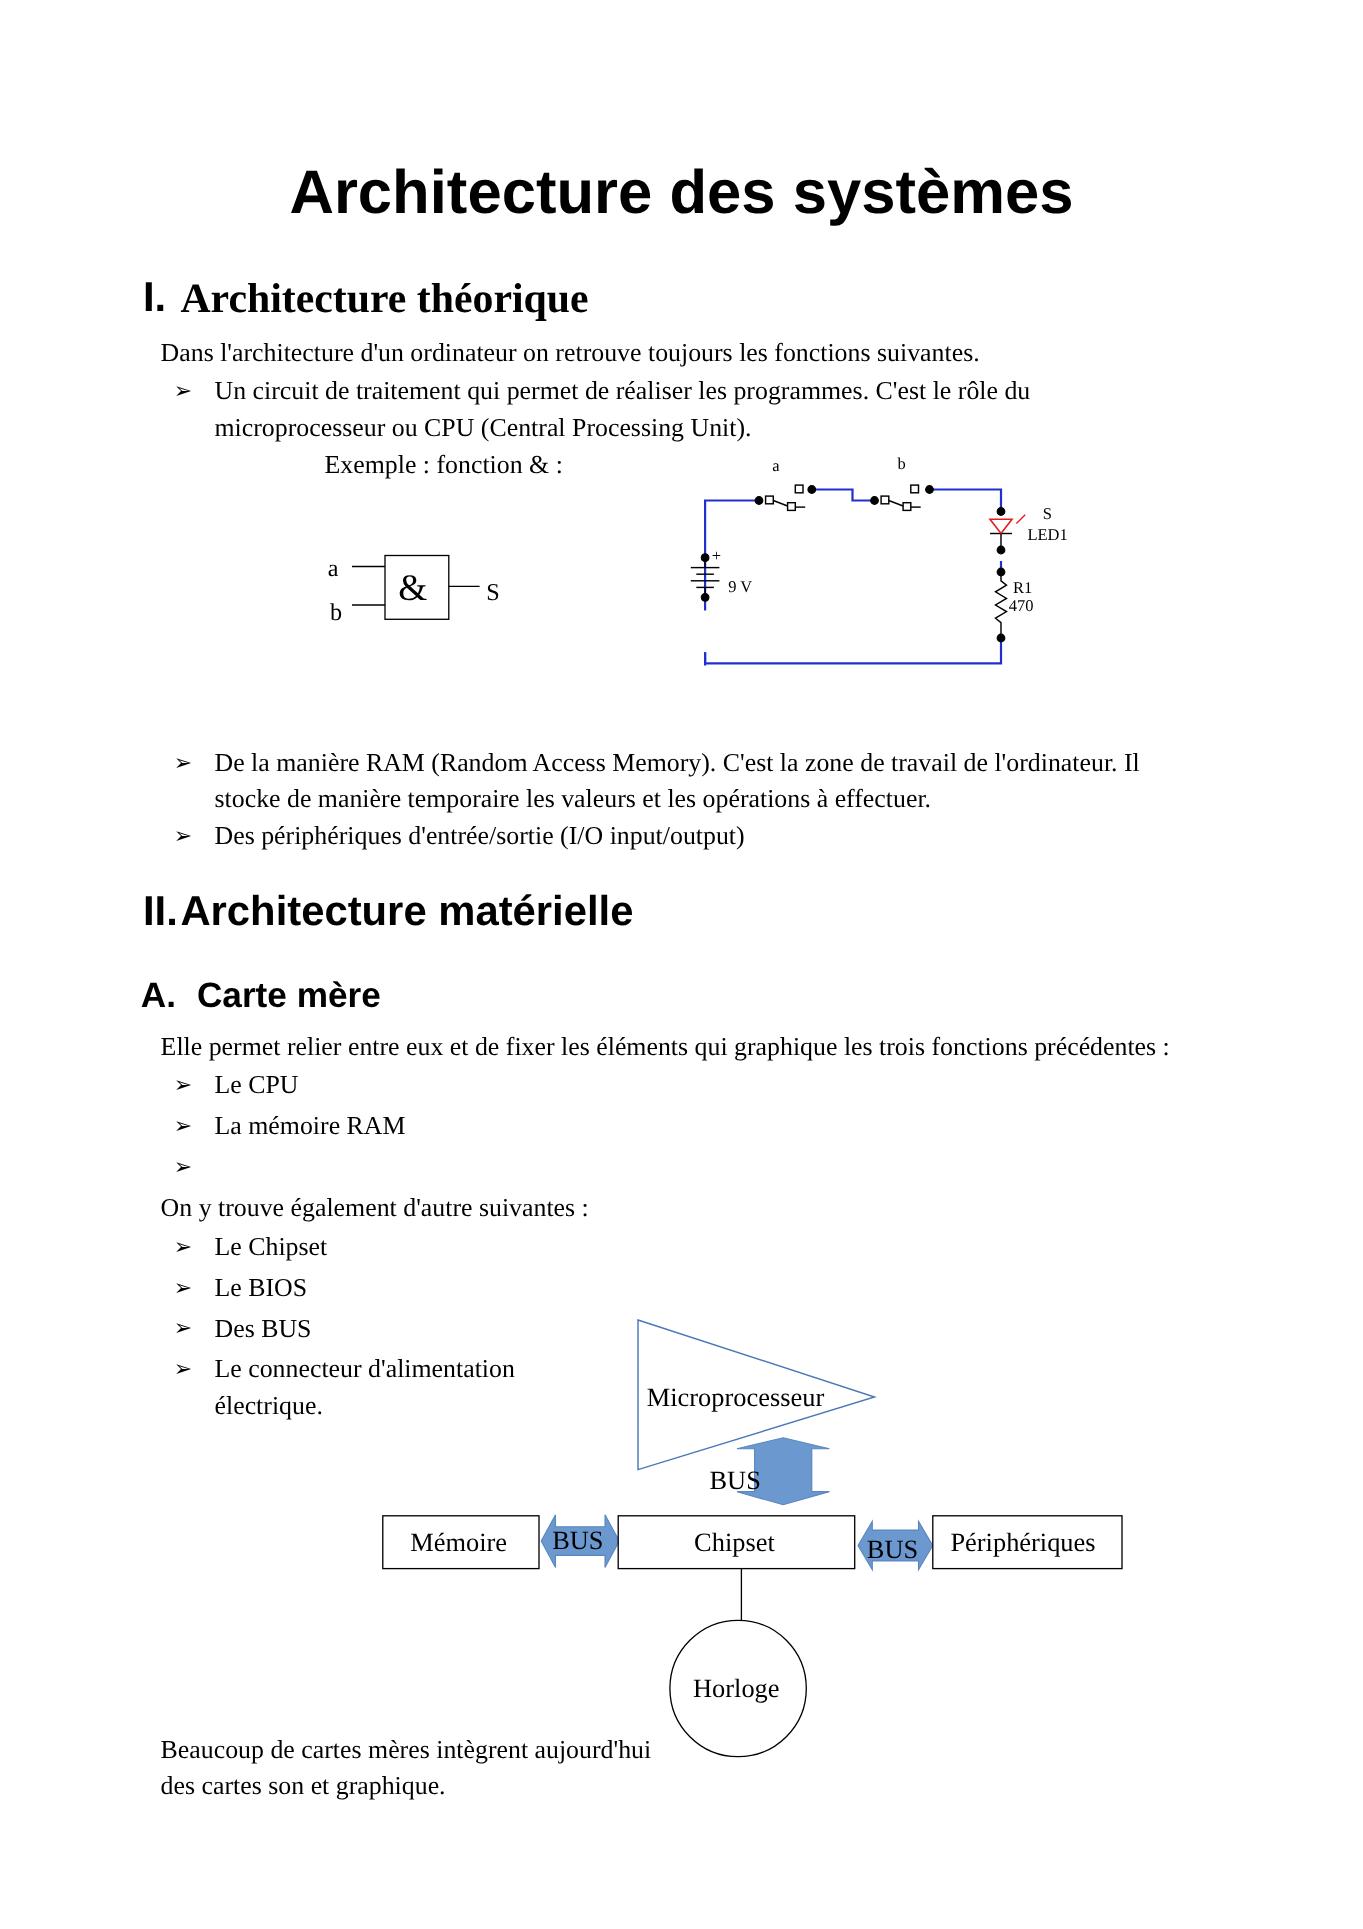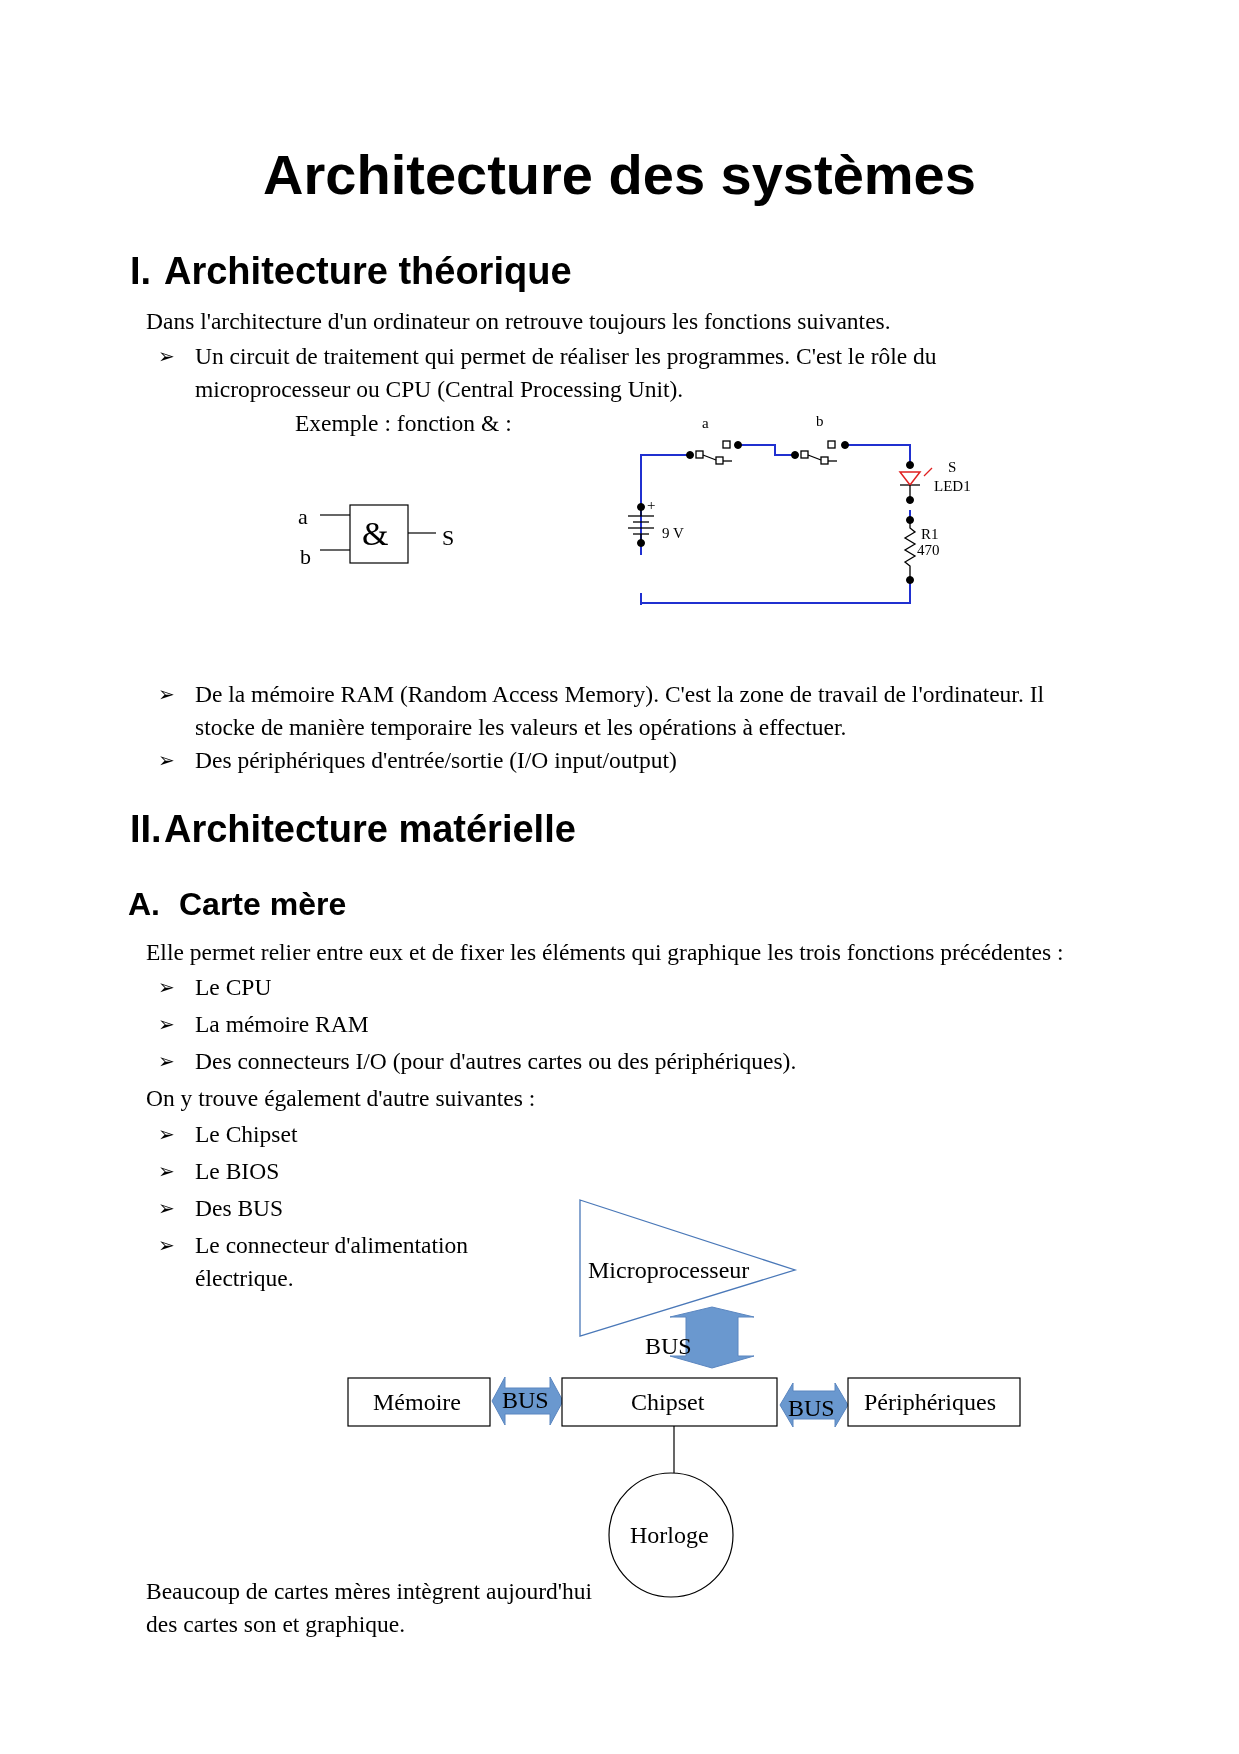--- a/index.html
+++ b/index.html
@@ -12,21 +12,21 @@
   .bullet{font-size:23.5px;line-height:33px;}
   .arrow{position:absolute;left:-37px;top:0;font-size:20px;}
   svg text{font-family:"Liberation Serif",serif;}
 </style>
 </head>
 <body>
 
 <div class="abs title">Architecture des systèmes</div>
 
 <div class="abs h1" style="left:130px;top:250px;">I.</div>
-<div class="abs h1" style="left:164px;top:250px;">Architecture théorique</div>
+<div class="abs h1" style="left:164px;top:250px;font-family:Liberation Serif, serif;">Architecture théorique</div>
 <div class="abs p" style="left:119px;top:305px;">Dans l'architecture d'un ordinateur on retrouve toujours les fonctions suivantes.</div>
 
 <div class="abs bullet" style="left:195px;top:340px;">
   <span class="arrow">➢</span>
   <div>Un circuit de traitement qui permet de réaliser les programmes. C'est le rôle du</div>
   <div>microprocesseur ou CPU (Central Processing Unit).</div>
 </div>
 <div class="abs p" style="left:268px;top:407px;">Exemple : fonction &amp; :</div>
 
 <svg class="abs" style="left:290px;top:495px;" width="180" height="80">
@@ -91,37 +91,37 @@
     <text x="314" y="81">LED1</text>
     <text x="27" y="100">+</text>
     <text x="42" y="128">9 V</text>
     <text x="301" y="129">R1</text>
     <text x="297" y="145">470</text>
   </g>
 </svg>
 
 <div class="abs bullet" style="left:195px;top:678px;">
   <span class="arrow">➢</span>
-  <div>De la mémoire RAM (Random Access Memory). C'est la zone de travail de l'ordinateur. Il</div>
+  <div>De la manière RAM (Random Access Memory). C'est la zone de travail de l'ordinateur. Il</div>
   <div>stocke de manière temporaire les valeurs et les opérations à effectuer.</div>
 </div>
 <div class="abs bullet" style="left:195px;top:744px;">
   <span class="arrow">➢</span>
   <div>Des périphériques d'entrée/sortie (I/O input/output)</div>
 </div>
 
 <div class="abs h1" style="left:130px;top:808px;">II.</div>
 <div class="abs h1" style="left:164px;top:808px;">Architecture matérielle</div>
 <div class="abs h2" style="left:128px;top:886px;">A.</div>
 <div class="abs h2" style="left:179px;top:886px;">Carte mère</div>
 <div class="abs p" style="left:119px;top:936px;">Elle permet relier entre eux et de fixer les éléments qui graphique les trois fonctions précédentes :</div>
 
 <div class="abs bullet" style="left:195px;top:971px;"><span class="arrow">➢</span><span>Le CPU</span></div>
 <div class="abs bullet" style="left:195px;top:1008px;"><span class="arrow">➢</span><span>La mémoire RAM</span></div>
-<div class="abs bullet" style="left:195px;top:1045px;"><span class="arrow">➢</span><span>Des connecteurs I/O (pour d'autres cartes ou des périphériques).</span></div>
+<div class="abs bullet" style="left:195px;top:1045px;"><span class="arrow">➢</span></div>
 <div class="abs p" style="left:119px;top:1082px;">On y trouve également d'autre suivantes :</div>
 <div class="abs bullet" style="left:195px;top:1118px;"><span class="arrow">➢</span><span>Le Chipset</span></div>
 <div class="abs bullet" style="left:195px;top:1155px;"><span class="arrow">➢</span><span>Le BIOS</span></div>
 <div class="abs bullet" style="left:195px;top:1192px;"><span class="arrow">➢</span><span>Des BUS</span></div>
 <div class="abs bullet" style="left:195px;top:1229px;">
   <span class="arrow">➢</span>
   <div>Le connecteur d'alimentation</div>
   <div>électrique.</div>
 </div>
 

